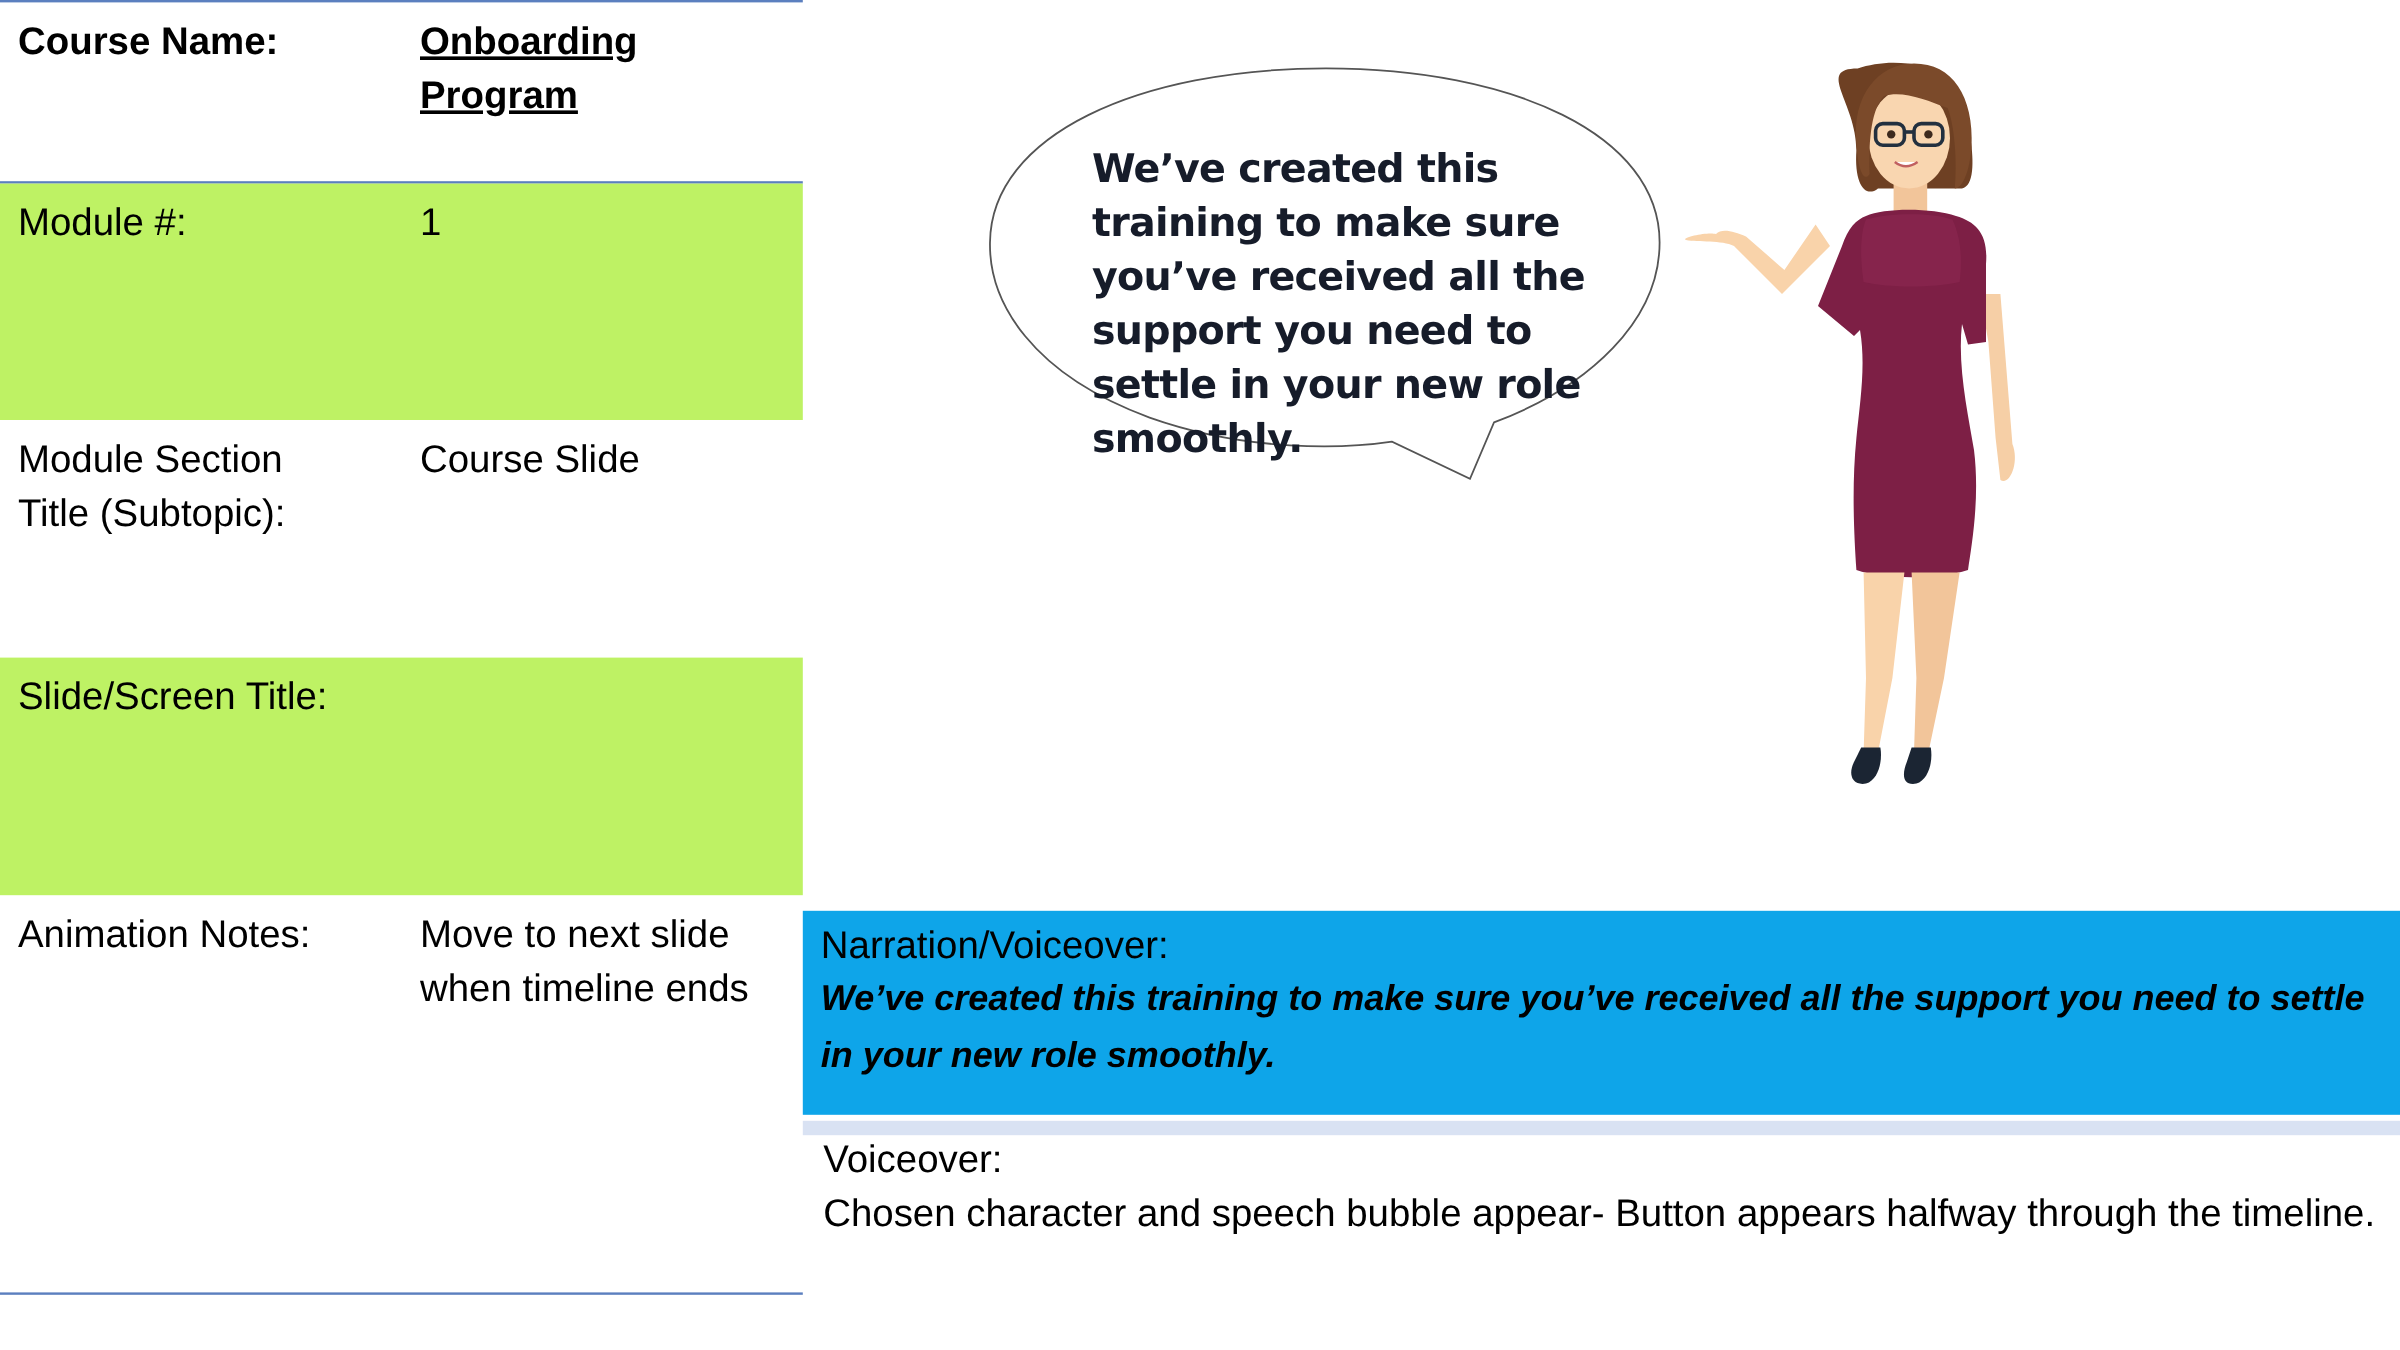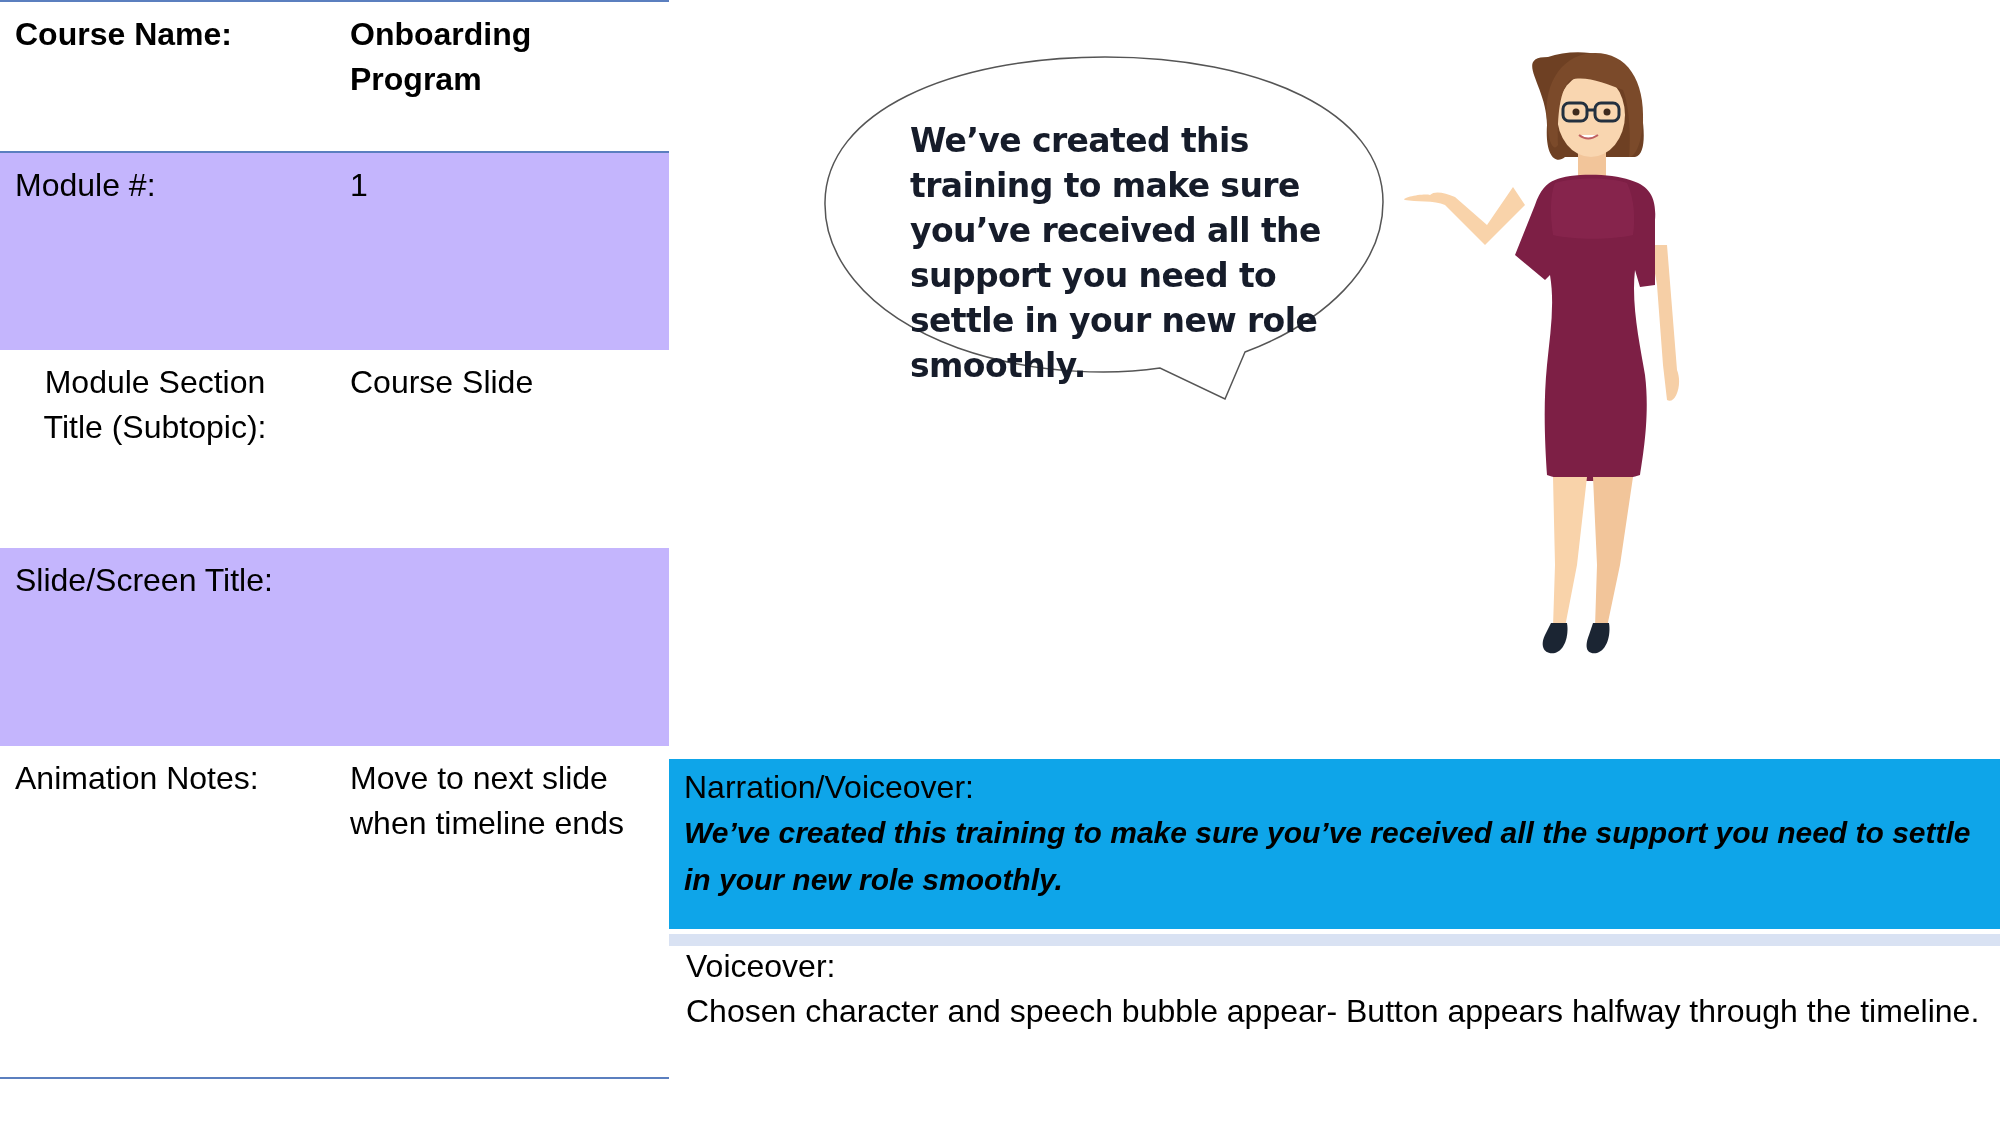--- a/index.html
+++ b/index.html
@@ -2,21 +2,21 @@
 <html><head>
 <meta charset="utf-8">
 <style>
   * { box-sizing: border-box; margin: 0; padding: 0; }
   html, body { width: 2000px; height: 1125px; background: #ffffff; overflow: hidden; }
   body { position: relative; font-family: "Liberation Sans", "DejaVu Sans", sans-serif; color: #000; }
 
   .table { position: absolute; left: 0; top: 0; width: 669px; }
   .table .topline { position: absolute; left: 0; top: 0; width: 669px; height: 2px; background: #5b7fbf; }
   .row { position: absolute; left: 0; width: 669px; }
-  .row.shaded { background: #c4b5fd; text-decoration: underline; }
+  .row.shaded { background: #bef264; text-decoration: underline; }
   .row .lbl { position: absolute; left: 15px; top: 10px; width: 320px; font-size: 32px; line-height: 45px; }
   .row .val { position: absolute; left: 350px; top: 10px; width: 319px; font-size: 32px; line-height: 45px; }
   .row.header .lbl, .row.header .val { font-weight: bold; }
   .hline { position: absolute; left: 0; width: 669px; height: 2px; background: #5b7fbf; }
 
   .bubble { position: absolute; left: 820px; top: 52px; width: 570px; height: 360px; }
   .bubble svg { position: absolute; left: 0; top: 0; }
   .bubble-text { position: absolute; left: 90px; top: 66px; width: 460px; font-size: 33px; line-height: 45px; color: #161c2a; font-weight: bold; font-family: "DejaVu Sans", sans-serif; letter-spacing: -0.6px; }
 
   .character { position: absolute; left: 1395px; top: 45px; width: 300px; height: 610px; }
@@ -31,31 +31,31 @@
   .animation .atext { position: absolute; left: 17px; top: 45px; width: 1300px; font-size: 32px; line-height: 45px; }
 </style>
 </head>
 <body>
 
 <div class="table">
   <div class="topline"></div>
 
   <div class="row header" style="top:2px;height:149px;padding-left:24px;">
     <div class="lbl">Course Name:</div>
-    <div class="val" style="width:250px;">Onboarding Program</div>
+    <div class="val" style="width:250px;text-decoration:underline;">Onboarding Program</div>
   </div>
   <div class="hline" style="top:151px;"></div>
 
   <div class="row shaded" style="top:153px;height:197px;">
     <div class="lbl">Module #:</div>
     <div class="val">1</div>
   </div>
 
   <div class="row" style="top:350px;height:198px;">
-    <div class="lbl" style="width:280px;text-align:center;">Module Section Title (Subtopic):</div>
+    <div class="lbl" style="width:280px;">Module Section Title (Subtopic):</div>
     <div class="val">Course Slide</div>
   </div>
 
   <div class="row shaded" style="top:548px;height:198px;">
     <div class="lbl">Slide/Screen Title:</div>
   </div>
 
   <div class="row" style="top:746px;height:331px;">
     <div class="lbl">Animation Notes:</div>
     <div class="val">Move to next slide when timeline ends</div>

